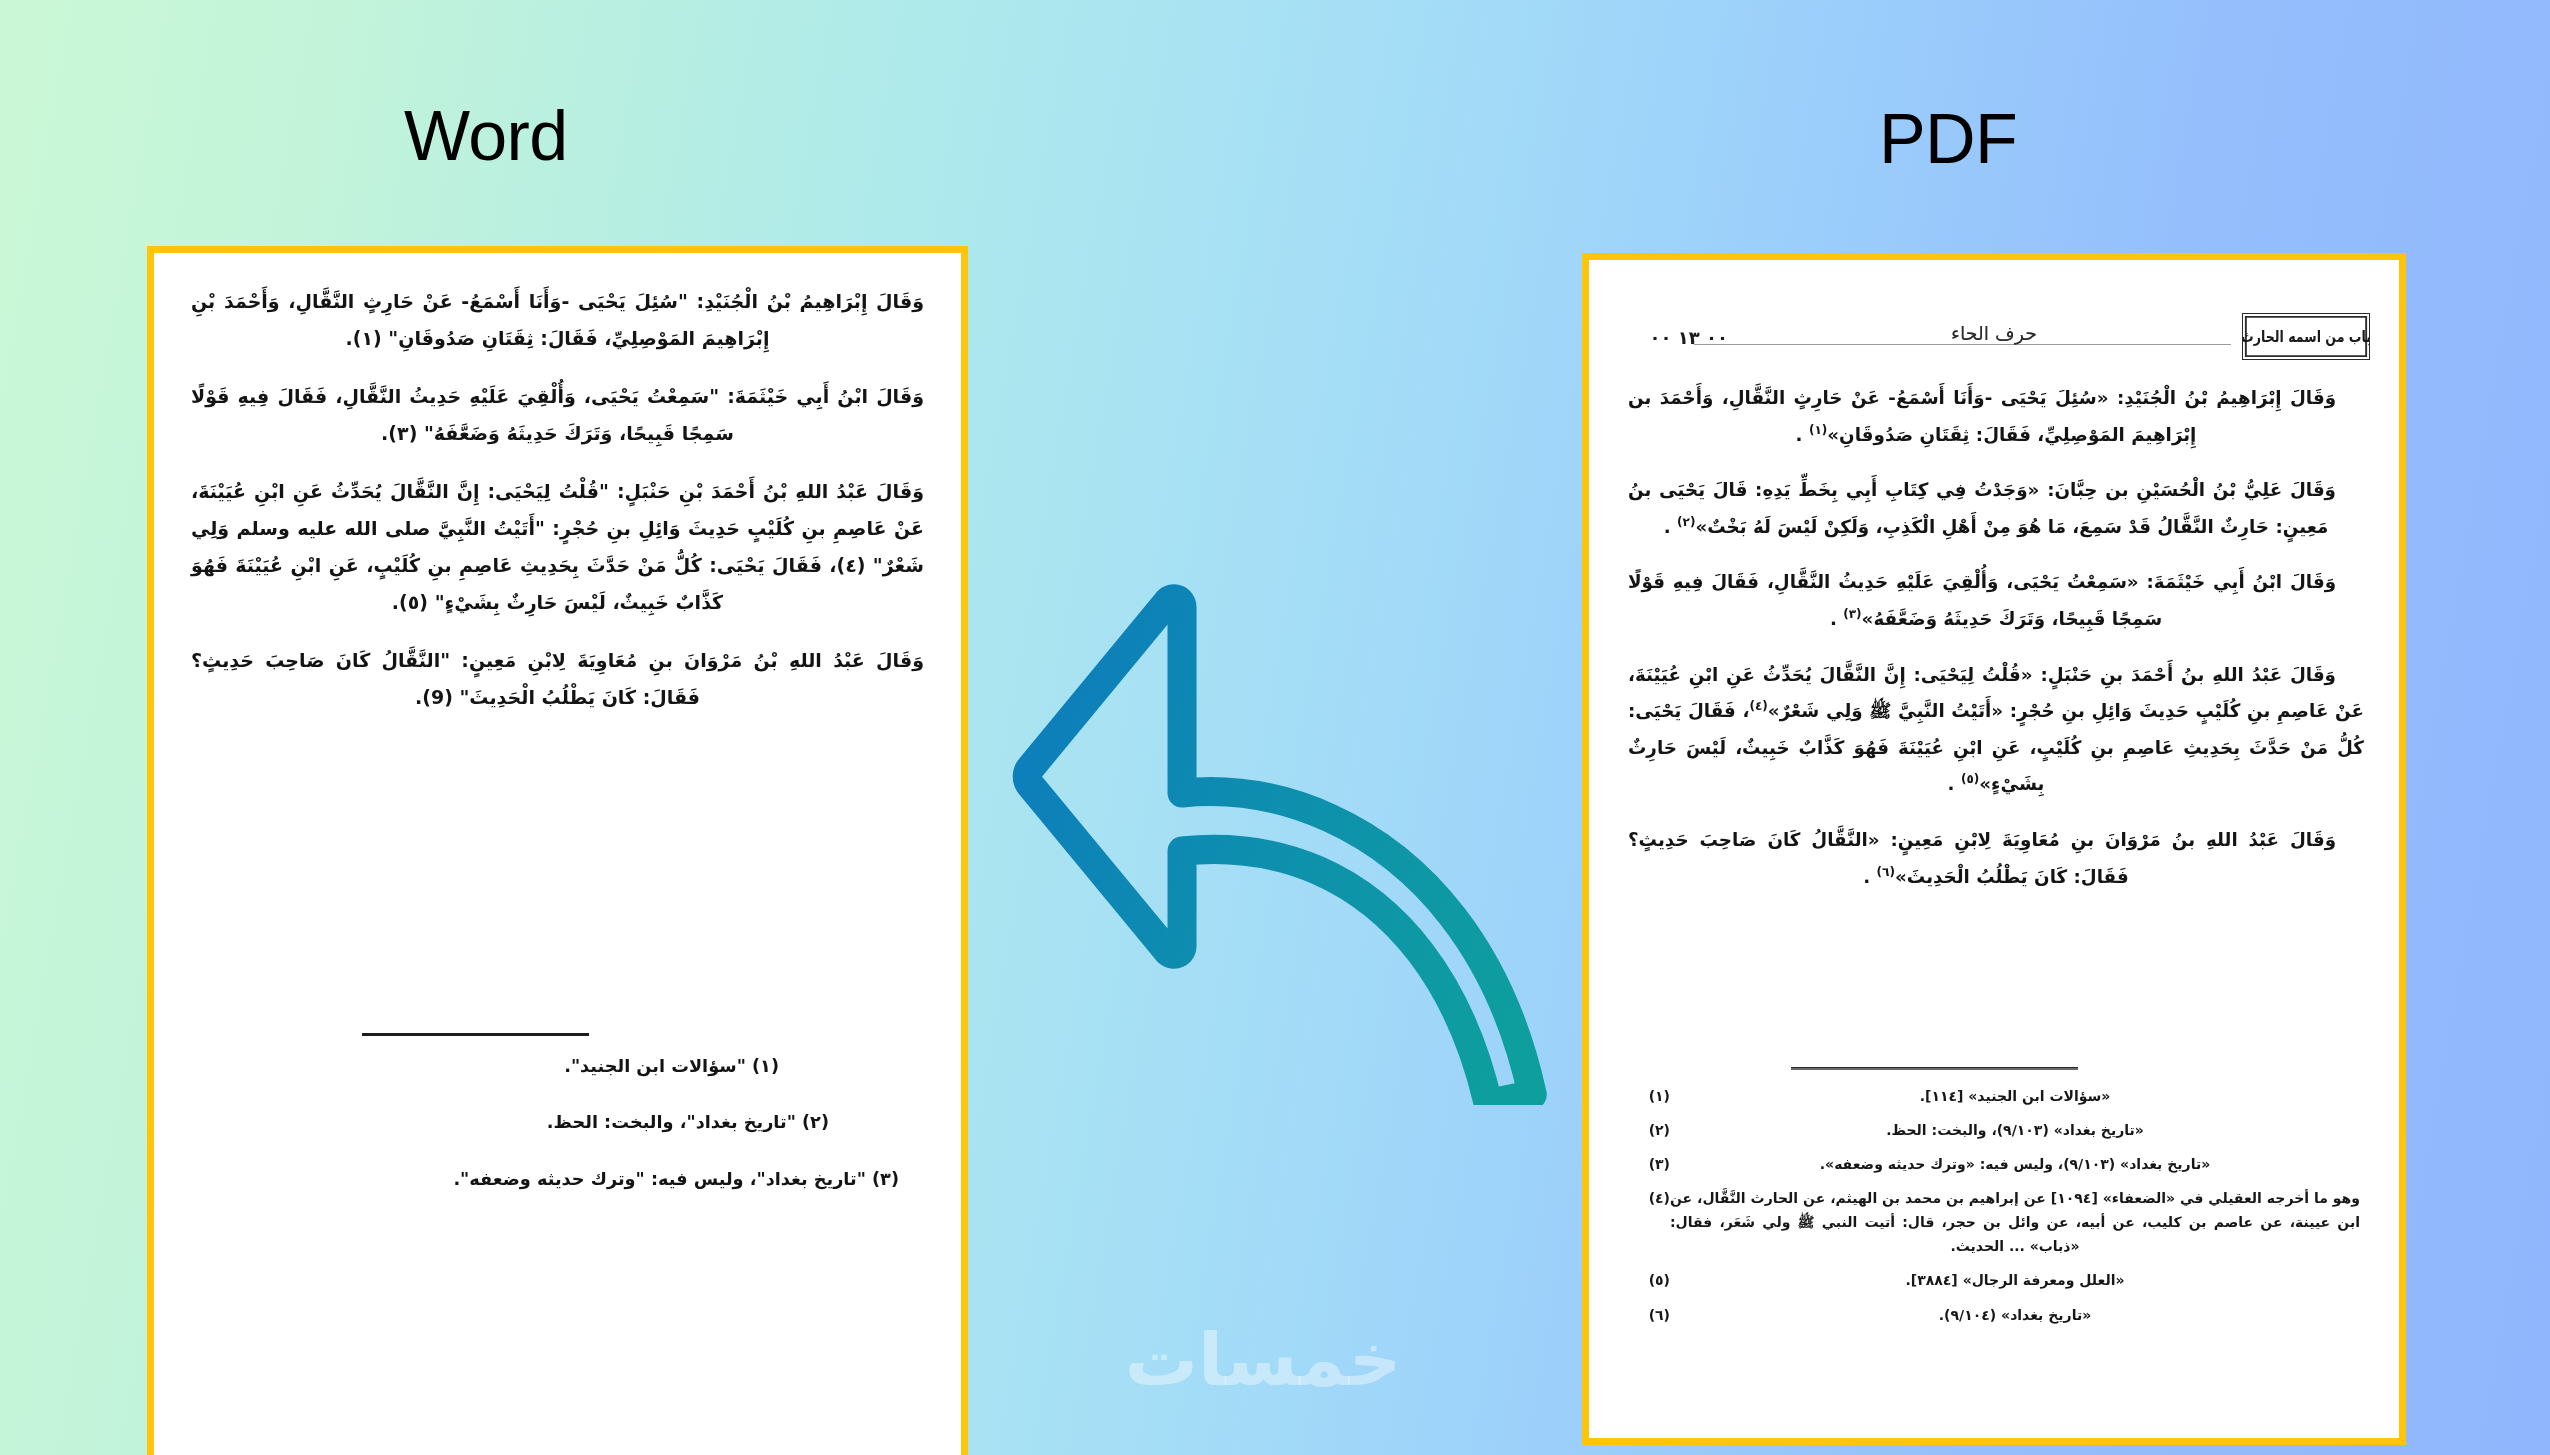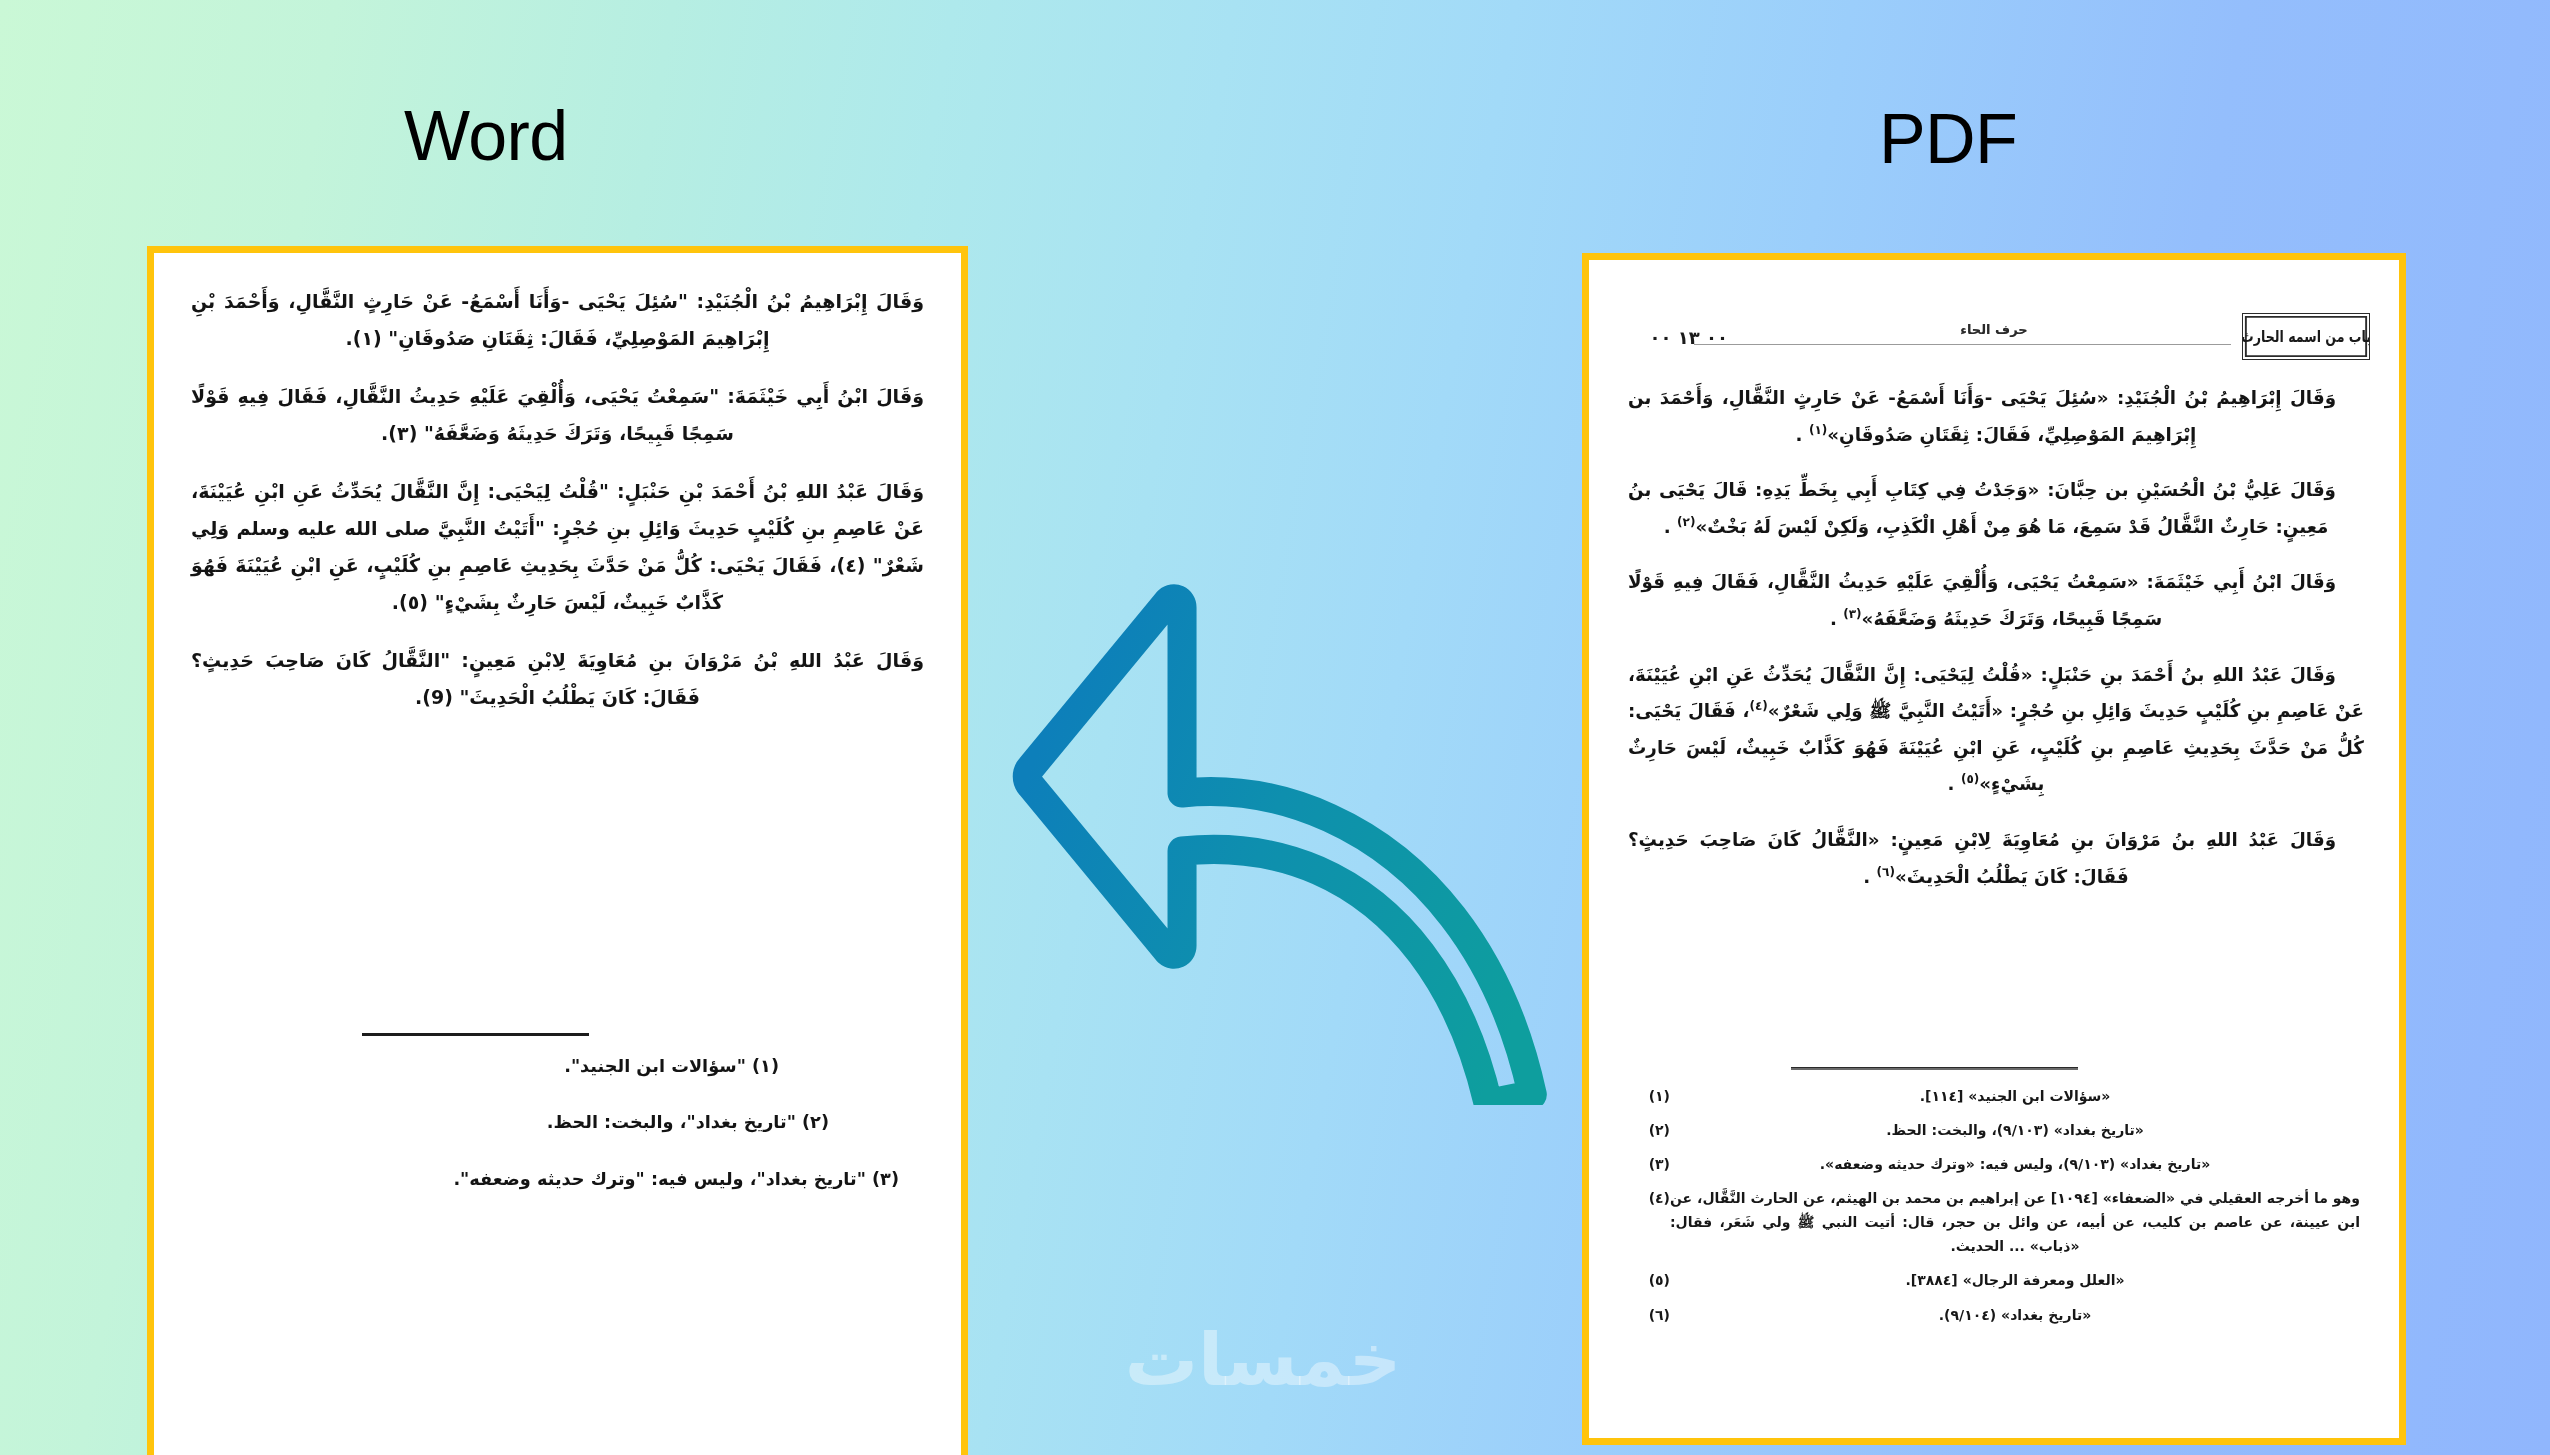--- a/index.html
+++ b/index.html
@@ -149,23 +149,23 @@
     letter-spacing: 1.9px;
     direction: rtl;
     font-family: "DejaVu Sans", sans-serif;
     margin-left: 20px;
   }
   #pdf-header-center {
     position: absolute;
     left: 0; right: 0;
     top: -1.3px;
     text-align: center;
-    font-size: 13px;
+    font-size: 19px;
     color: #2b2b2b;
-    font-weight: 700;
+    font-weight: 400;
     direction: rtl;
     font-family: "DejaVu Sans", sans-serif;
     text-shadow: 0 0 0.6px rgba(0,0,0,.35);
   }
   #pdf-ornament {
     position: absolute;
     right: 0;
     top: -10px;
     width: 126px;
     height: 45px;

